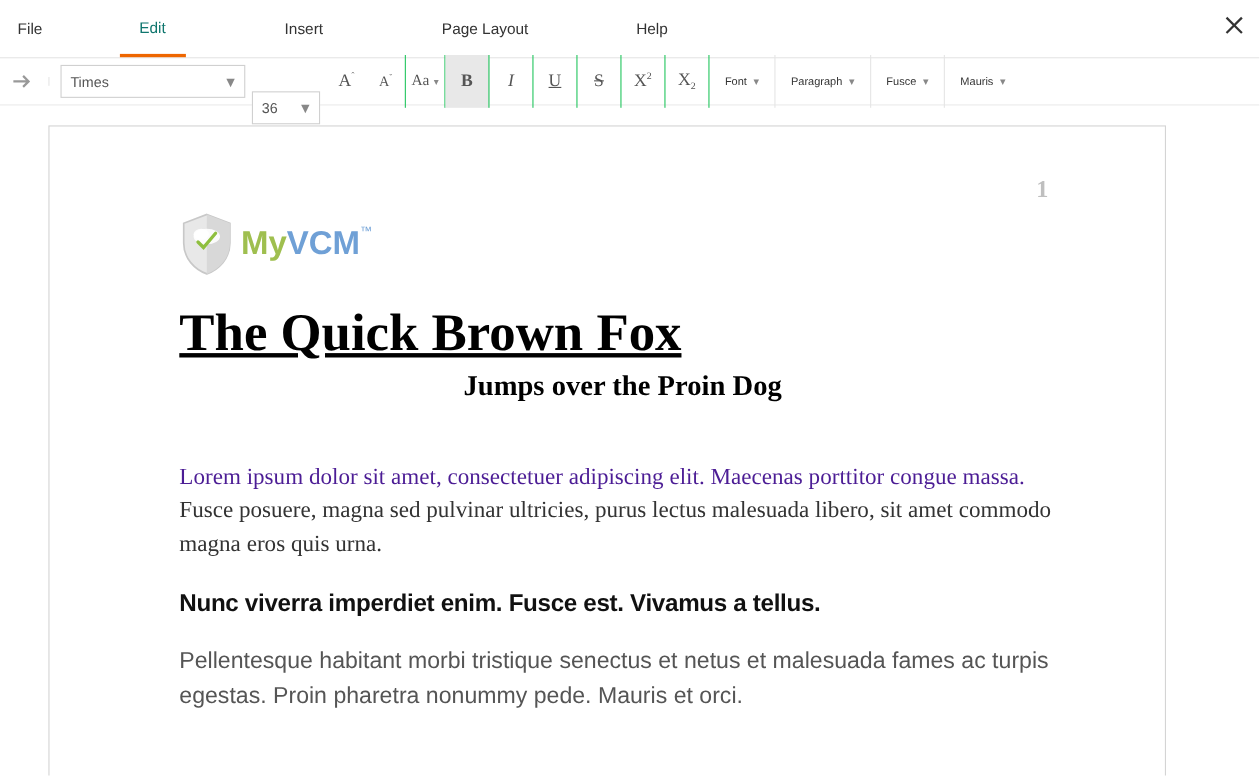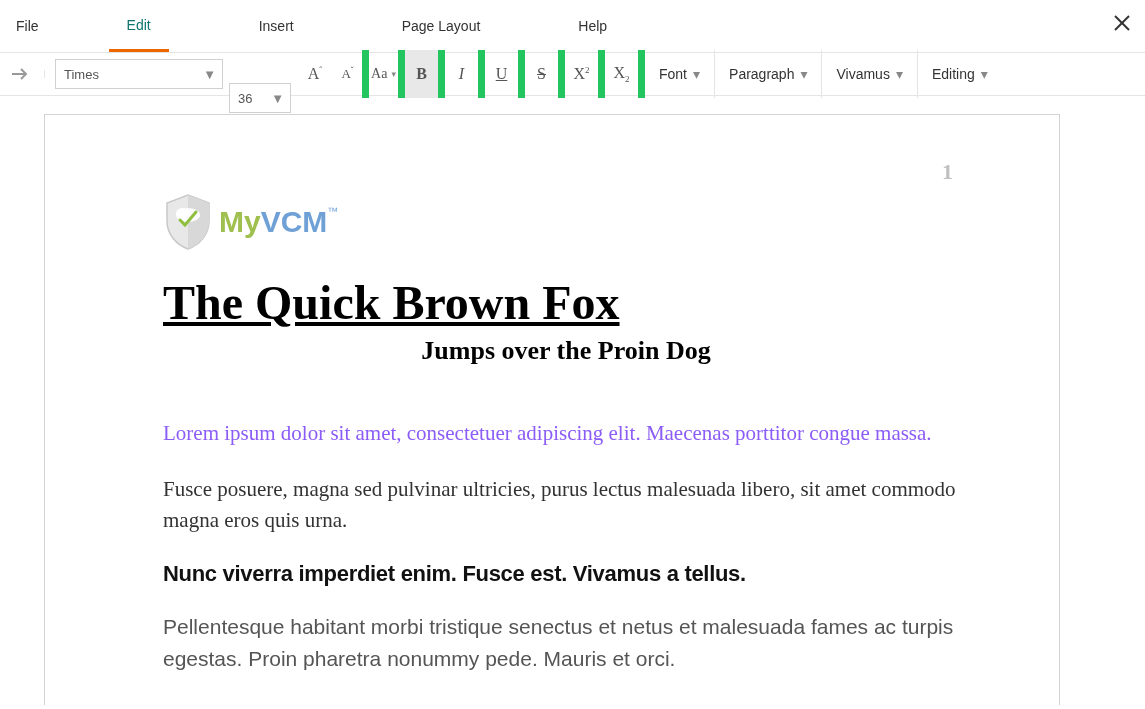--- a/index.html
+++ b/index.html
@@ -16,39 +16,39 @@
 .close-btn { position: absolute; right: 14px; top: 14px; cursor: pointer; color: #333; }
 
 
 .toolbar { display: flex; align-items: center; height: 44px; border-top: 1px solid #e5e5e5; border-bottom: 1px solid #e5e5e5; padding: 17px 4px; gap: 0; }
 .tb-sep { width: 1px; height: 100%; background: #e5e5e5; margin: 0 4px; }
 .tb-share { width: 36px; height: 36px; display: flex; align-items: center; justify-content: center; cursor: pointer; color: #888; }
 .tb-select { display: flex; align-items: center; height: 30px; border: 1px solid #d0d0d0; background: #fff; cursor: pointer; position: relative; margin-top: 48px; }
 .tb-select-font { width: 168px; margin: 0 6px 0 6px; padding: 0 8px; font-size: 13px; color: #555; }
 .tb-select-size { width: 62px; margin-right: 6px; padding: 0 8px; font-size: 13px; color: #555; }
 .tb-select .chev { position: absolute; right: 6px; color: #888; }
-.tb-btn { width: 40px; height: 48px; display: flex; align-items: center; justify-content: center; cursor: pointer; font-family: Georgia, serif; font-size: 16px; color: #555; border-right: 7px solid #22c55e; }
+.tb-btn { width: 40px; height: 48px; display: flex; align-items: center; justify-content: center; cursor: pointer; font-family: Georgia, serif; font-size: 16px; color: #555; border-right: 1px solid #22c55e; }
 .tb-btn.active { background: #e8e8e8; }
 .tb-btn.narrow { width: 36px; }
 .tb-btn .sub, .tb-btn .sup { font-size: 9px; vertical-align: baseline; }
-.tb-drop { height: 48px; padding: 0 14px; display: flex; align-items: center; gap: 6px; cursor: pointer; font-size: 14px; color: #333; border-right: 1px solid #e5e5e5; }
+.tb-drop { height: 48px; padding: 0 14px; display: flex; align-items: center; gap: 6px; cursor: pointer; font-size: 10px; color: #333; border-right: 1px solid #e5e5e5; }
 .tb-drop .chev { color: #888; }
 
 
 .doc-area { background: #fff; padding: 18px 0 0 44px; height: calc(709px - 100px); overflow: hidden; }
 .page { width: 1016px; border: 1px solid #d4d4d4; background: #fff; padding: 40px 90px 0 118px; min-height: 600px; position: relative; }
 .page-num { position: absolute; top: 44px; right: 106px; font-family: Georgia, serif; font-size: 22px; color: #bfbfbf; font-weight: bold; }
 .logo { display: flex; align-items: center; gap: 6px; margin-bottom: 24px; margin-top: 38px; }
 .logo-text { font-size: 30px; font-weight: bold; }
 .logo-text .my { color: #9fbf4f; }
 .logo-text .vcm { color: #6fa0d6; }
 .logo-text .tm { color: #6fa0d6; font-size: 11px; vertical-align: top; font-weight: normal; }
 .doc-title { font-family: Georgia, 'Times New Roman', serif; font-size: 48px; font-weight: bold; text-decoration: underline; text-align: left; margin: 0 auto; }
 .doc-subtitle { font-family: Georgia, 'Times New Roman', serif; font-size: 26px; font-weight: bold; text-align: center; margin-top: 6px; margin-bottom: 52px; }
-.para1 { font-family: 'Comic Sans MS', cursive; font-size: 21px; color: #8b5cf6; line-height: 1.45; margin-bottom: 26px; }
+.para1 { font-family: 'Comic Sans MS', cursive; font-size: 21px; color: #4c1d95; line-height: 1.45; }
 .para2 { font-family: 'Comic Sans MS', cursive; font-size: 21px; color: #333; line-height: 1.45; margin-bottom: 26px; }
 .para3 { font-family: 'Arial Narrow', Arial, sans-serif; font-weight: bold; font-size: 22px; color: #111; margin-bottom: 24px; letter-spacing: -0.3px; }
 .para4 { font-family: 'Segoe UI', Arial, sans-serif; font-size: 21px; color: #555; line-height: 1.5; }
 
 svg { display: block; }
 </style>
 </head>
 <body>
 
 <div class="menubar">
@@ -110,25 +110,25 @@
   </div>
   <div class="tb-drop">
     <span>Font</span>
     <span class="chev">▾</span>
   </div>
   <div class="tb-drop">
     <span>Paragraph</span>
     <span class="chev">▾</span>
   </div>
   <div class="tb-drop">
-    <span>Vivamus</span>
+    <span>Fusce</span>
     <span class="chev">▾</span>
   </div>
   <div class="tb-drop" style="border-right:none;">
-    <span>Editing</span>
+    <span>Mauris</span>
     <span class="chev">▾</span>
   </div>
 </div>
 
 <div class="doc-area">
   <div class="page">
     <div class="page-num">1</div>
 
     <div class="logo">
       <svg width="50" height="58" viewBox="0 0 50 58">

